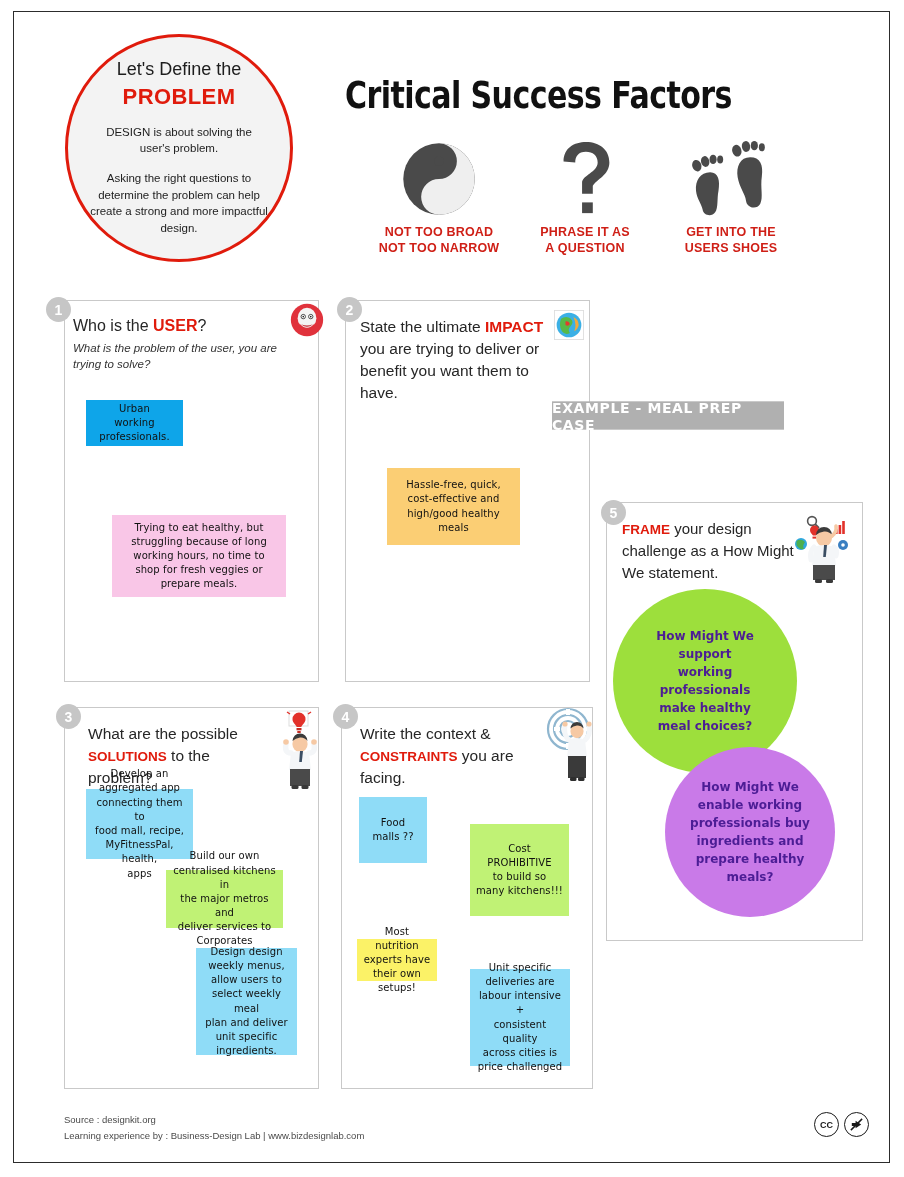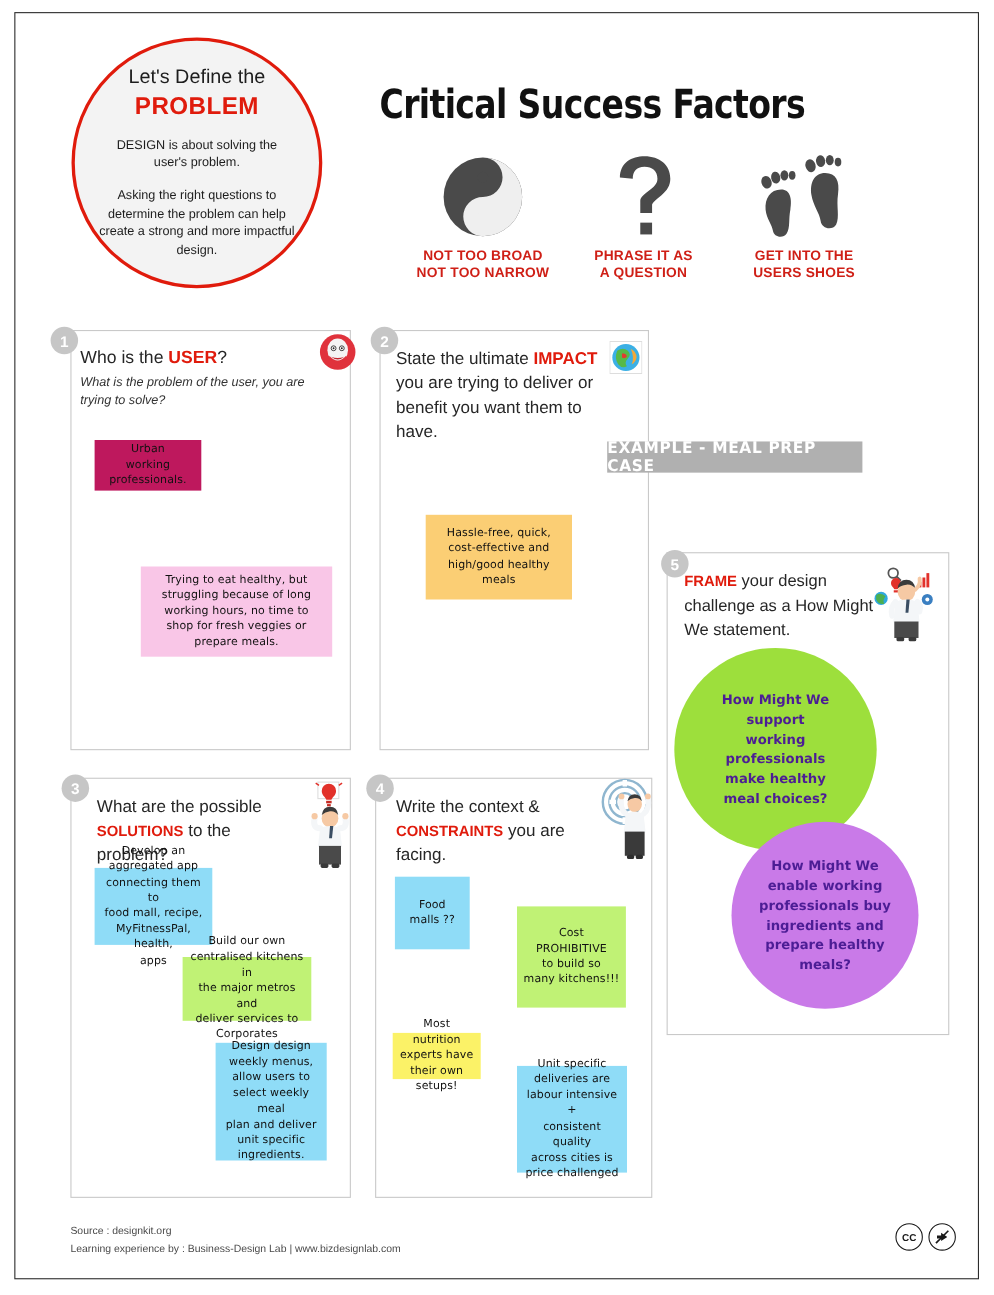--- a/index.html
+++ b/index.html
@@ -242,24 +242,24 @@
       <circle cx="15.6" cy="16" r="1" fill="#222"></circle>
       <circle cx="24.4" cy="16" r="1" fill="#222"></circle>
       <path d="M13 25 Q20 31 27 25 Q20 28 13 25 Z" fill="#c2242e"></path>
       <path d="M11 24 Q20 34 29 24 L29 28 Q20 35 11 28 Z" fill="#e0323c"></path>
     </svg>
   </div>
   <div class="p-head" style="left:73px; top:316px; width:200px; font-size:16px; line-height:1.3;">
     <span>Who is the </span><span class="hl">USER</span><span>?</span>
   </div>
   <div class="p-sub" style="left:73px; top:341px; width:215px;">What is the problem of the user, you are trying to solve?</div>
-  <div class="note" style="left:86px; top:400px; width:97px; height:46px; background:#be185d;">Urban
+  <div class="note" style="left:86px; top:400px; width:97px; height:46px; background:#0ea5e9;">Urban
 working
 professionals.</div>
-  <div class="note" style="left:128px; top:515px; width:174px; height:82px; background:#f9c6e7;">Trying to eat healthy, but
+  <div class="note" style="left:112px; top:515px; width:174px; height:82px; background:#f9c6e7;">Trying to eat healthy, but
 struggling because of long
 working hours, no time to
 shop for fresh veggies or
 prepare meals.</div>
 
   <div class="panel" style="left:345px; top:300px; width:245px; height:382px;"></div>
   <div class="badge" style="left:337px; top:297px;">2</div>
   <div class="avatar" style="left:554px; top:310px;">
     <svg width="30" height="30" viewBox="0 0 34 34">
       <rect x="0.5" y="0.5" width="33" height="33" fill="#fff" stroke="#ddd"></rect>

